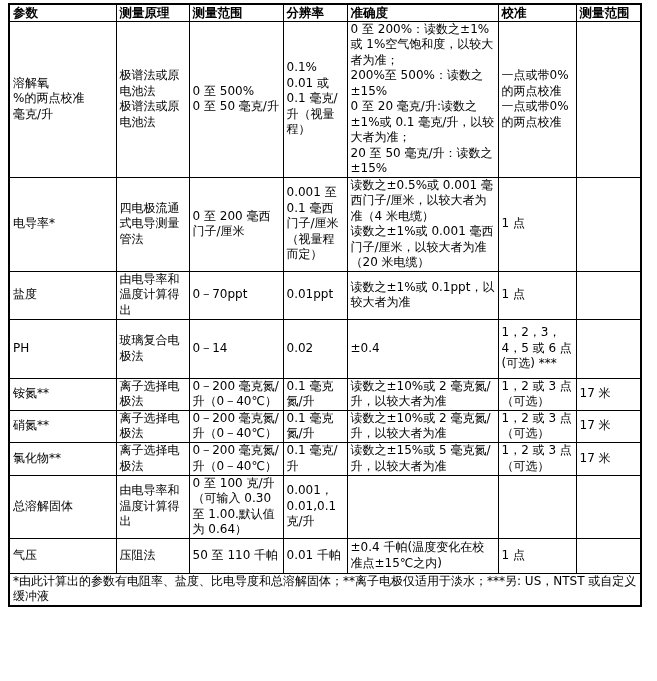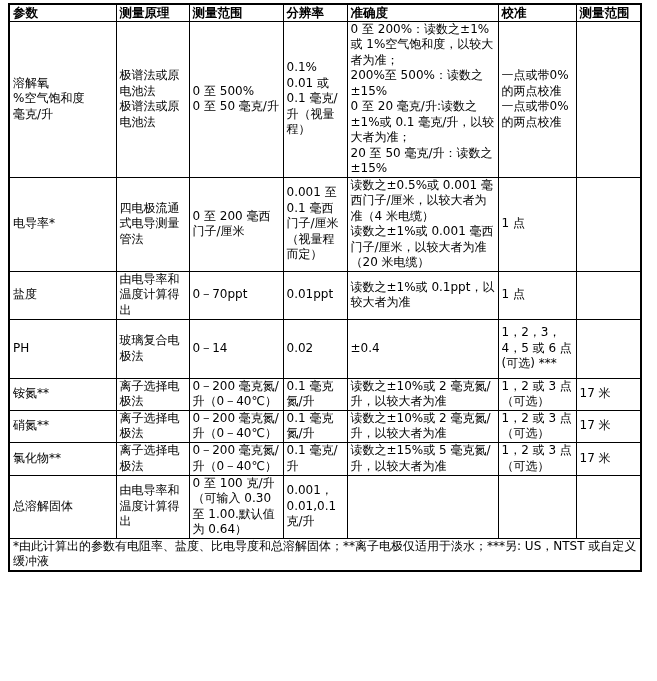--- a/index.html
+++ b/index.html
@@ -73,21 +73,21 @@
       <th>测量范围</th>
       <th>分辨率</th>
       <th>准确度</th>
       <th>校准</th>
       <th>测量范围</th>
     </tr>
   </thead>
   <tbody>
     <tr class="r0">
       <td>溶解氧
-%空气饱和度
+%的两点校准
 毫克/升</td>
       <td>极谱法或原电池法
 极谱法或原电池法</td>
       <td>0 至 500%
 0 至 50 毫克/升</td>
       <td>0.1%
 0.01 或 0.1 毫克/升（视量程）</td>
       <td>0 至 200%：读数之±1%或 1%空气饱和度，以较大者为准；
 200%至 500%：读数之±15%
 0 至 20 毫克/升:读数之±1%或 0.1 毫克/升，以较大者为准；
@@ -153,17 +153,26 @@
     </tr>
     <tr class="r9">
       <td>总溶解固体</td>
       <td>由电导率和温度计算得出</td>
       <td>0 至 100 克/升（可输入 0.30 至 1.00.默认值为 0.64）</td>
       <td>0.001，0.01,0.1 克/升</td>
       <td></td>
       <td></td>
       <td></td>
     </tr>
+    <tr class="r10">
+      <td>气压</td>
+      <td>压阻法</td>
+      <td>50 至 110 千帕</td>
+      <td>0.01 千帕</td>
+      <td>±0.4 千帕(温度变化在校准点±15℃之内)</td>
+      <td>1 点</td>
+      <td></td>
+    </tr>
     <tr class="rf">
       <td class="footnote" colspan="7">*由此计算出的参数有电阻率、盐度、比电导度和总溶解固体；**离子电极仅适用于淡水；***另: US，NTST 或自定义缓冲液</td>
     </tr>
   </tbody>
 </table>
 
 </body></html>

